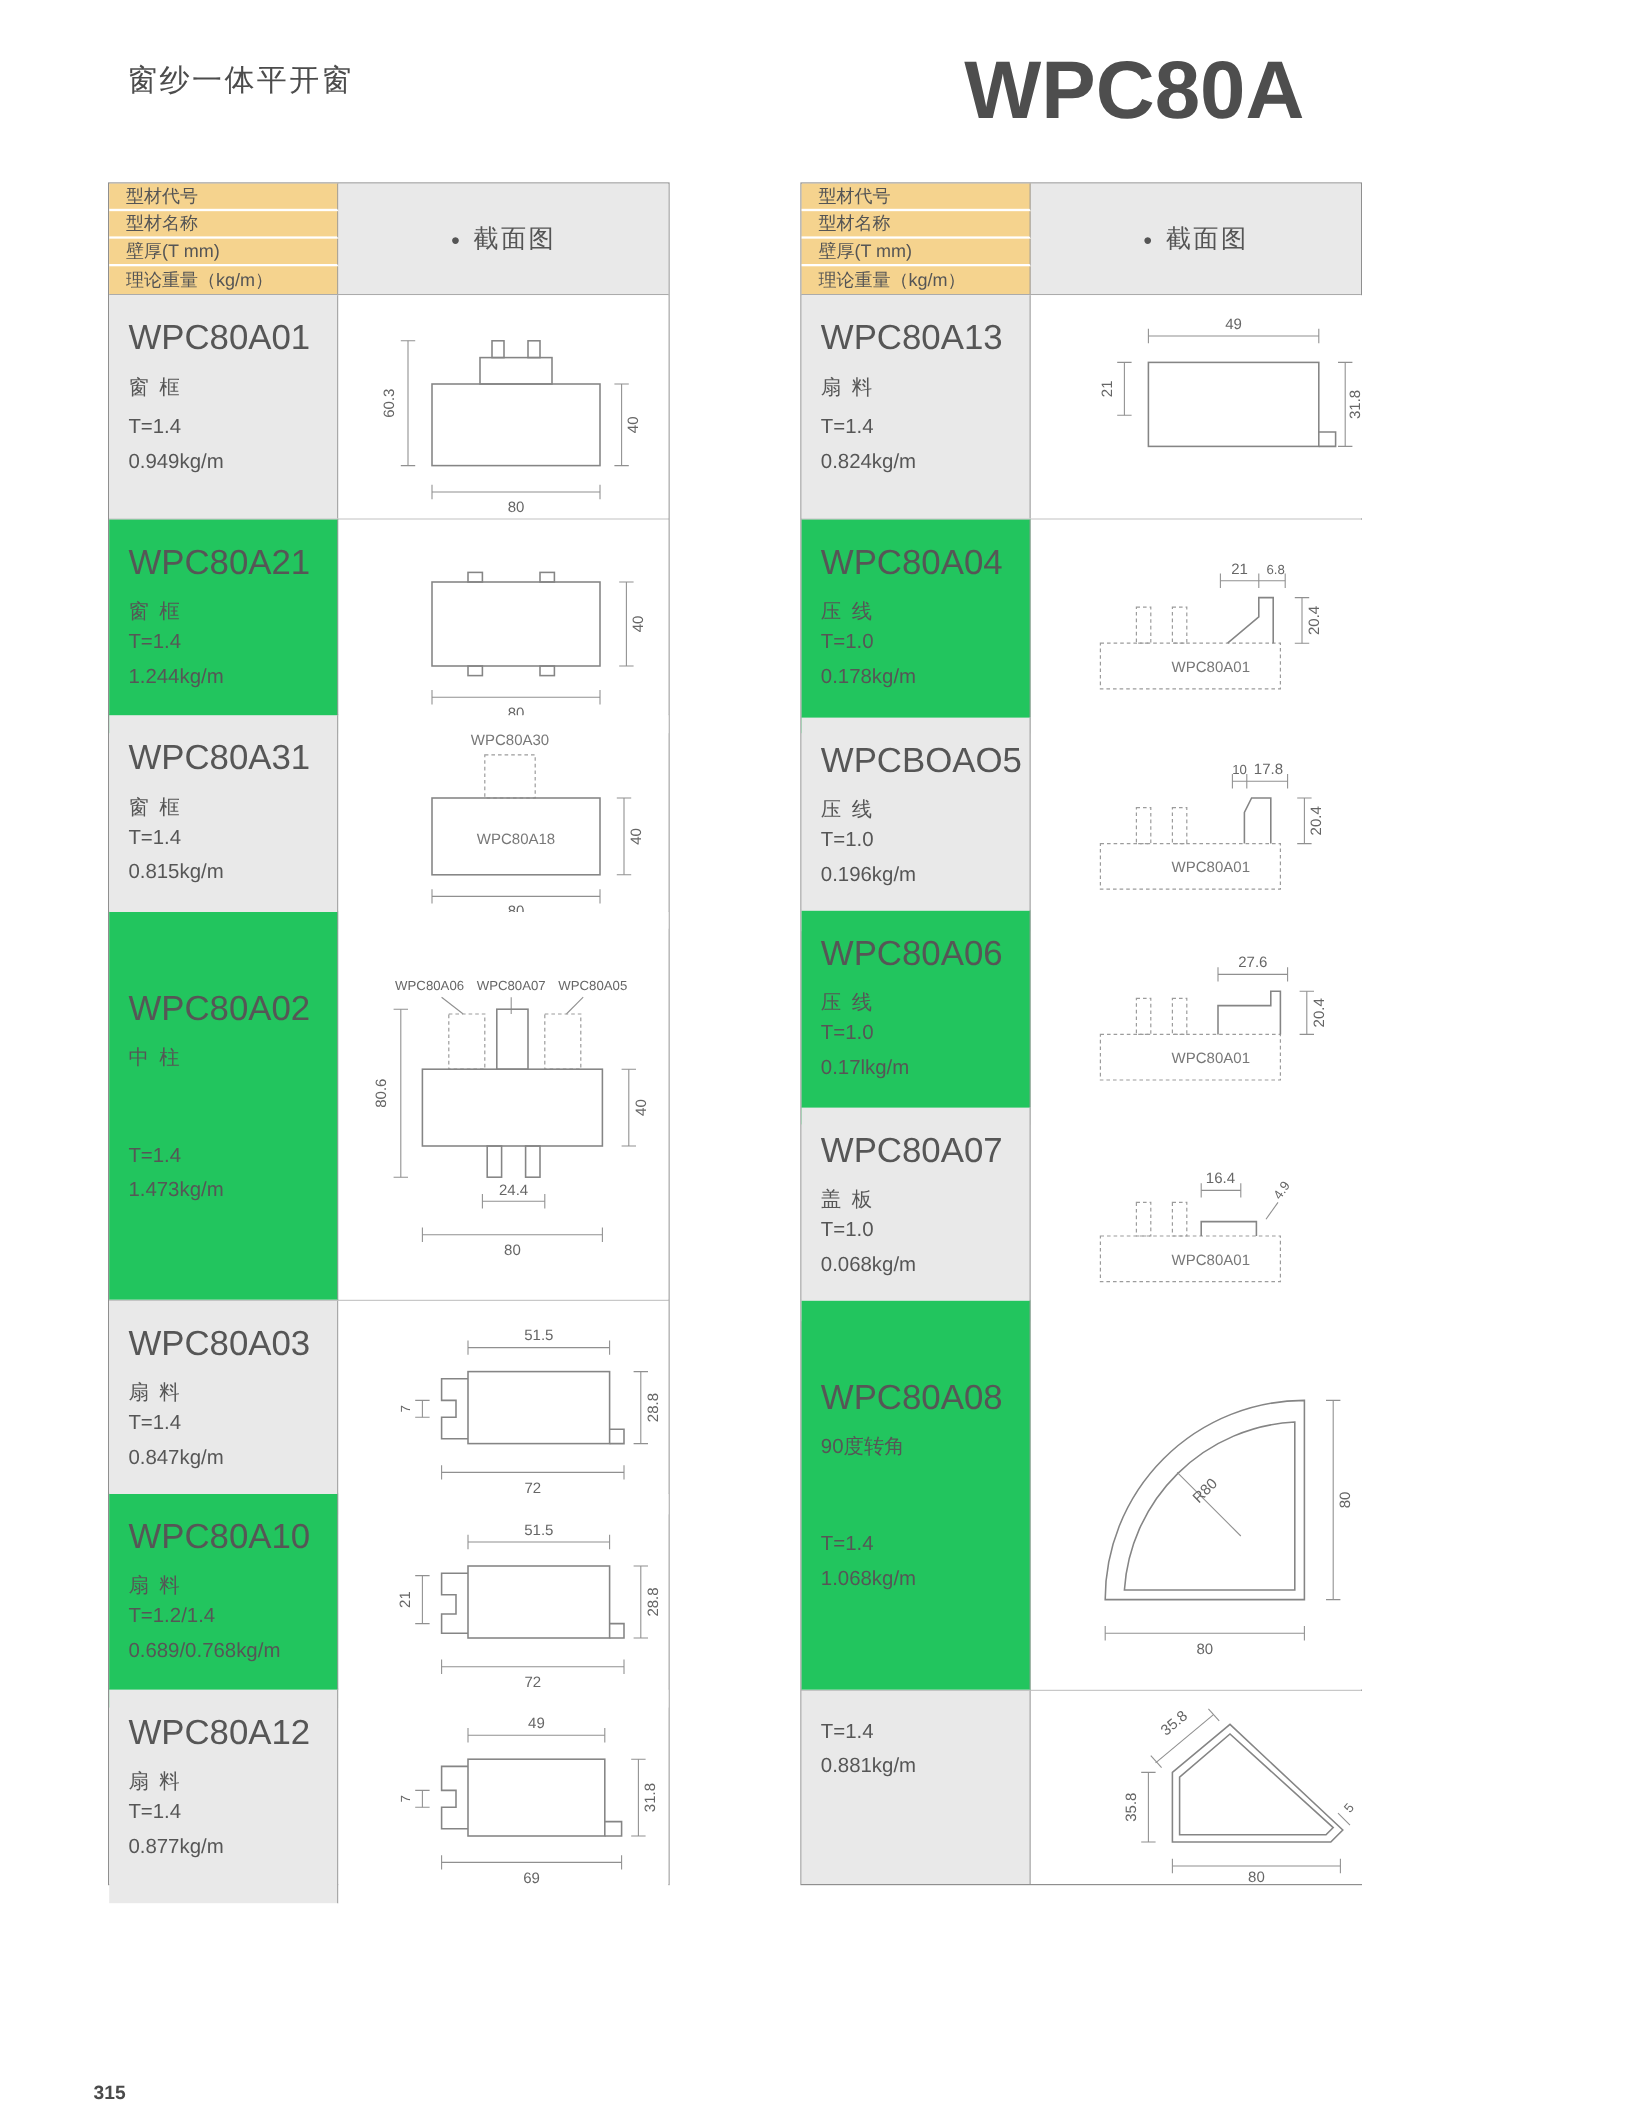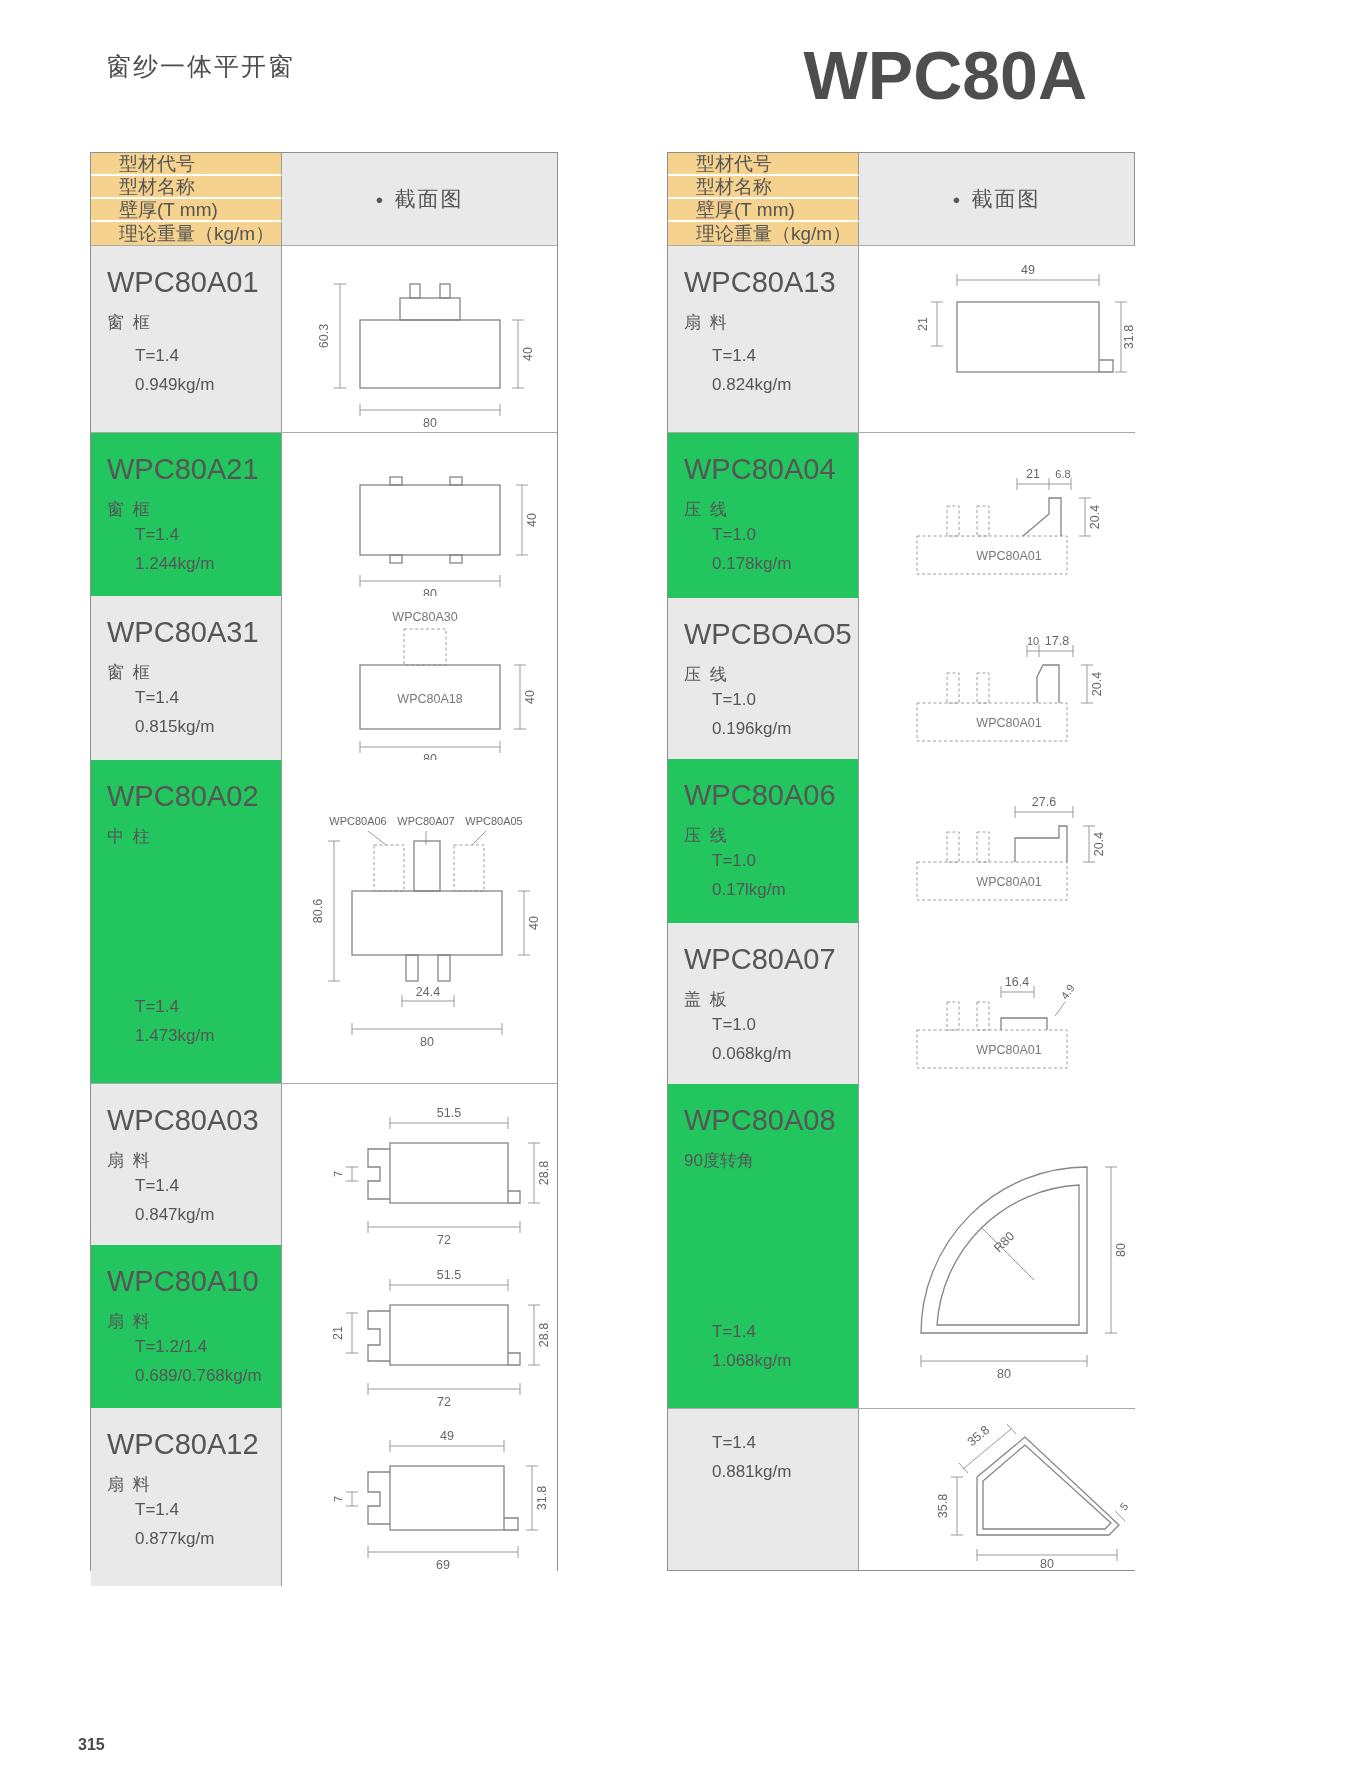--- a/index.html
+++ b/index.html
@@ -6,33 +6,33 @@
   *{box-sizing:border-box;}
   body{font-family:"Liberation Sans","DejaVu Sans",sans-serif;color:#555;}
   .page{position:relative;width:1359px;height:1772px;background:#fff;overflow:hidden;}
   .doc-title{position:absolute;left:106px;top:50px;font-size:25px;color:#4c4c4c;letter-spacing:2px;}
   .model-title{position:absolute;right:272px;top:36px;font-size:68px;font-weight:700;color:#4e4e4e;letter-spacing:0;}
   .page-num{position:absolute;left:78px;top:1736px;font-size:16px;font-weight:700;color:#4a4a4a;}
   .tbl{position:absolute;width:468px;border:1px solid #8f8f8f;background:#fff;}
   .hdr{display:grid;grid-template-columns:191px 1fr;}
   .hlabels{display:flex;flex-direction:column;}
   .hcell{height:23px;background:#F5D38E;border-right:1px solid #9a9a9a;border-bottom:2px solid #fff;
-         display:flex;align-items:center;padding-left:28px;font-size:19px;color:#555;}
+         display:flex;align-items:center;padding-left:14px;font-size:15px;color:#555;}
   .hcell.last{border-bottom:none;text-align:right;}
   .hsection{background:#E9E9E9;display:flex;align-items:center;justify-content:center;
             font-size:21px;color:#555;letter-spacing:2px;}
   .hsection .dot{font-size:13px;margin-right:9px;}
   .row{display:grid;grid-template-columns:191px 1fr;border-top:1px solid #ababab;}
   .info{border-right:1px solid #9a9a9a;background:#E9E9E9;display:flex;flex-direction:column;
         justify-content:space-between;padding:20px 8px 32px 16px;}
   .row.hl .info{background:#22c55e;}
-  .row.tall .info{gap:56px;}
+  .row.tall .info{justify-content:center;gap:56px;}
   .code{font-size:29px;color:#565656;}
   .pname{font-size:17px;color:#565656;letter-spacing:2px;margin-top:12px;}
-  .spec{font-size:17px;color:#565656;line-height:1.7;margin-left:28px;}
+  .spec{font-size:17px;color:#565656;line-height:1.7;}
   .diag{display:flex;align-items:center;justify-content:center;background:#fff;}
   svg .p{fill:none;stroke:#858585;stroke-width:1.3;}
   svg .pd{fill:none;stroke:#9c9c9c;stroke-width:1;stroke-dasharray:3 2.5;}
   svg .dl{stroke:#909090;stroke-width:0.9;}
   svg text{font-family:"Liberation Sans","DejaVu Sans",sans-serif;}
   svg .d{font-size:12.5px;fill:#666;}
   svg .s{font-size:11px;fill:#666;}
   svg .lbl{font-size:12.5px;fill:#787878;}
 </style>
 </head>

